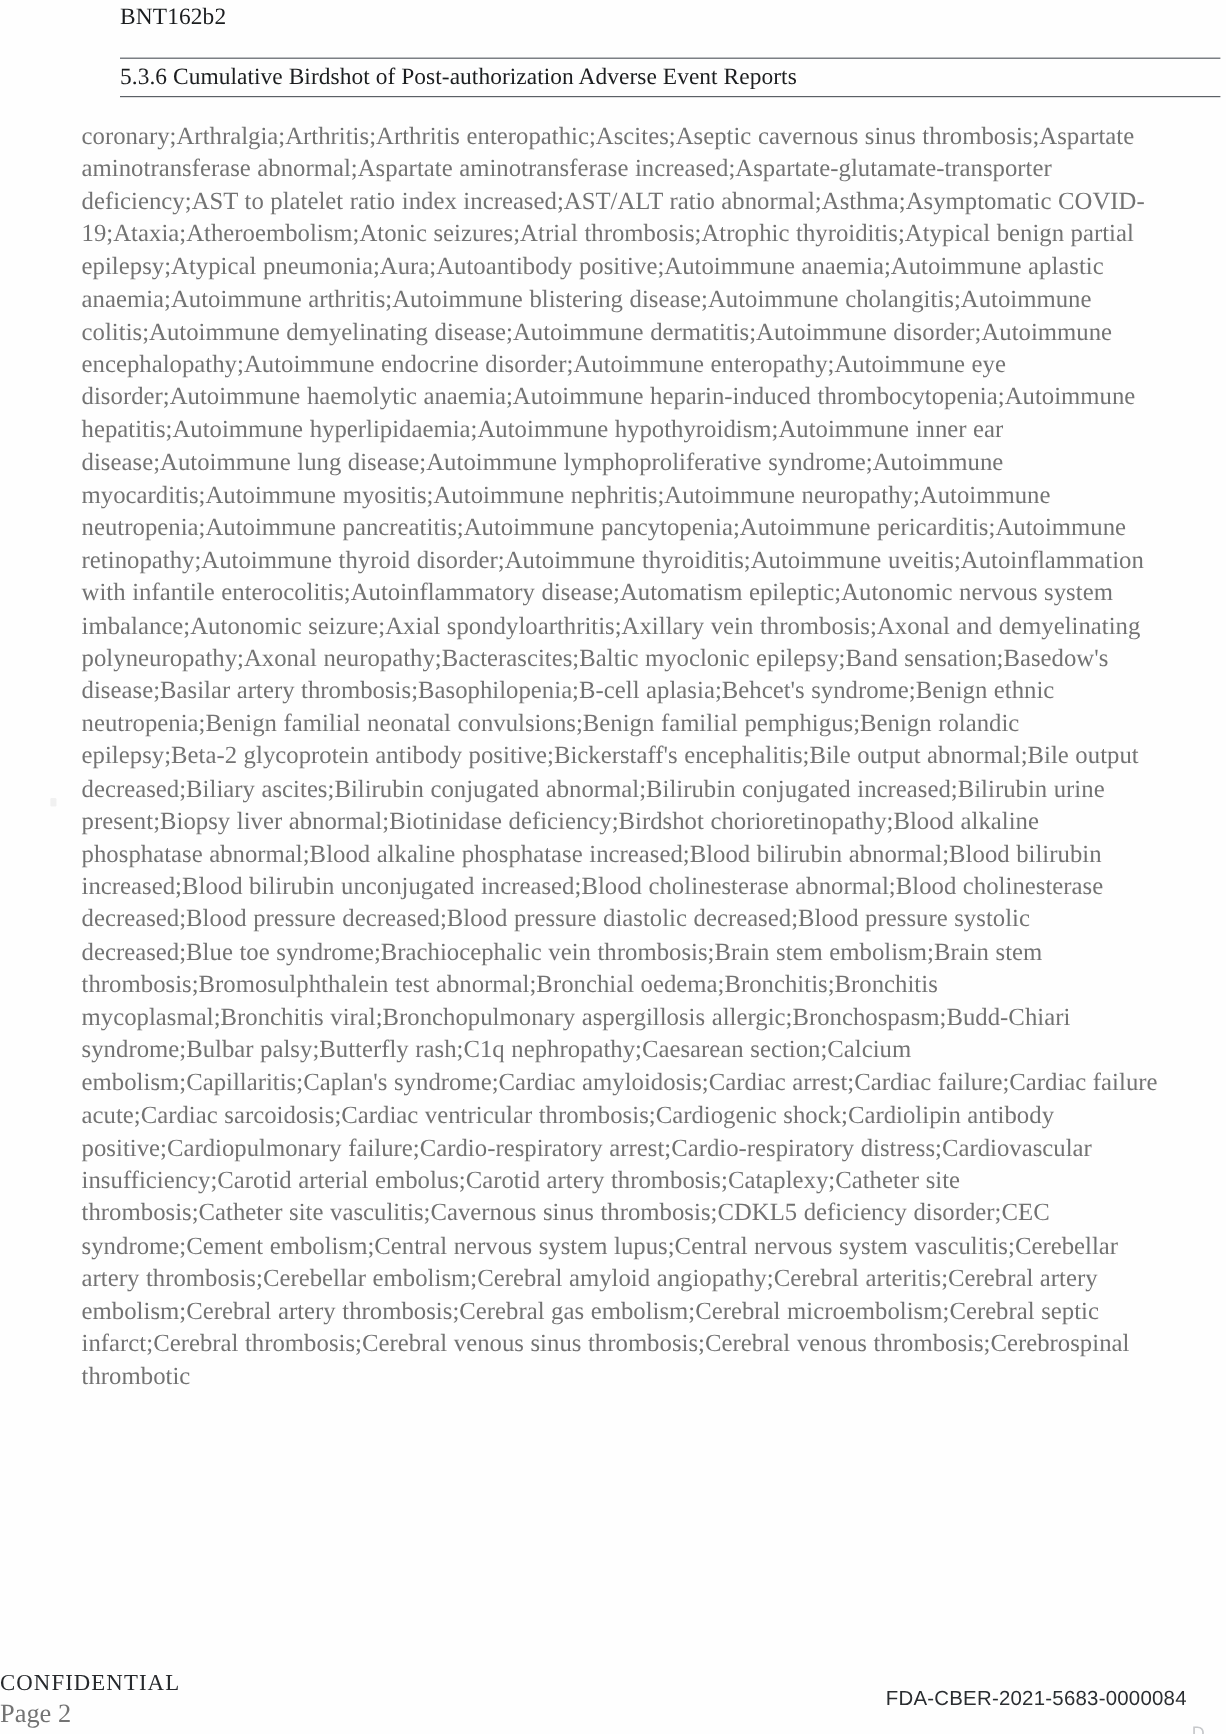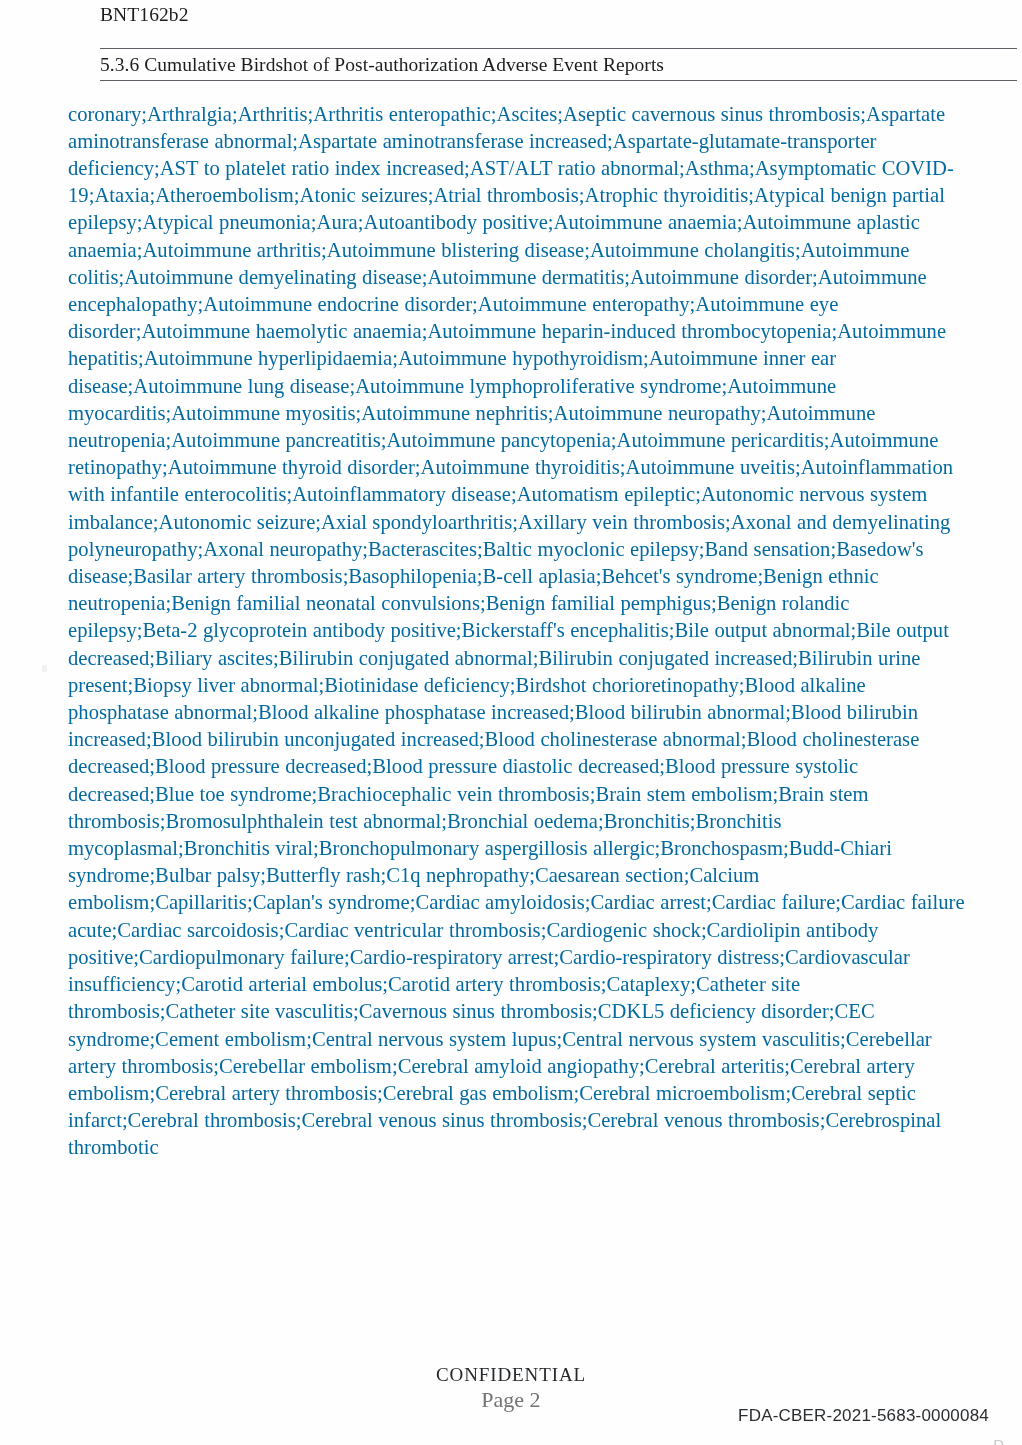--- a/index.html
+++ b/index.html
@@ -60,34 +60,33 @@
   .doc-body {
     position: absolute;
     left: 68px;
     top: 80px;
     width: 900px;
   }
   .body-paragraph {
     font-size: 20.6px;
     line-height: 27.2px;
     text-align: left;
-    color: #0369a1;
+    color: #737373;
     letter-spacing: .02px;
     word-spacing: .3px;
     white-space: pre-wrap;
     overflow-wrap: break-word;
   }
 
   
   .doc-footer {
     position: absolute;
     left: 0;
     right: 0;
-    top: 1362px;
-    text-align: center;
+    top: 1390px;
   }
   .confidential {
     font-size: 19px;
     line-height: 25px;
     letter-spacing: .9px;
     color: #26292c;
   }
   .page-number {
     font-size: 22px;
     line-height: 25px;

